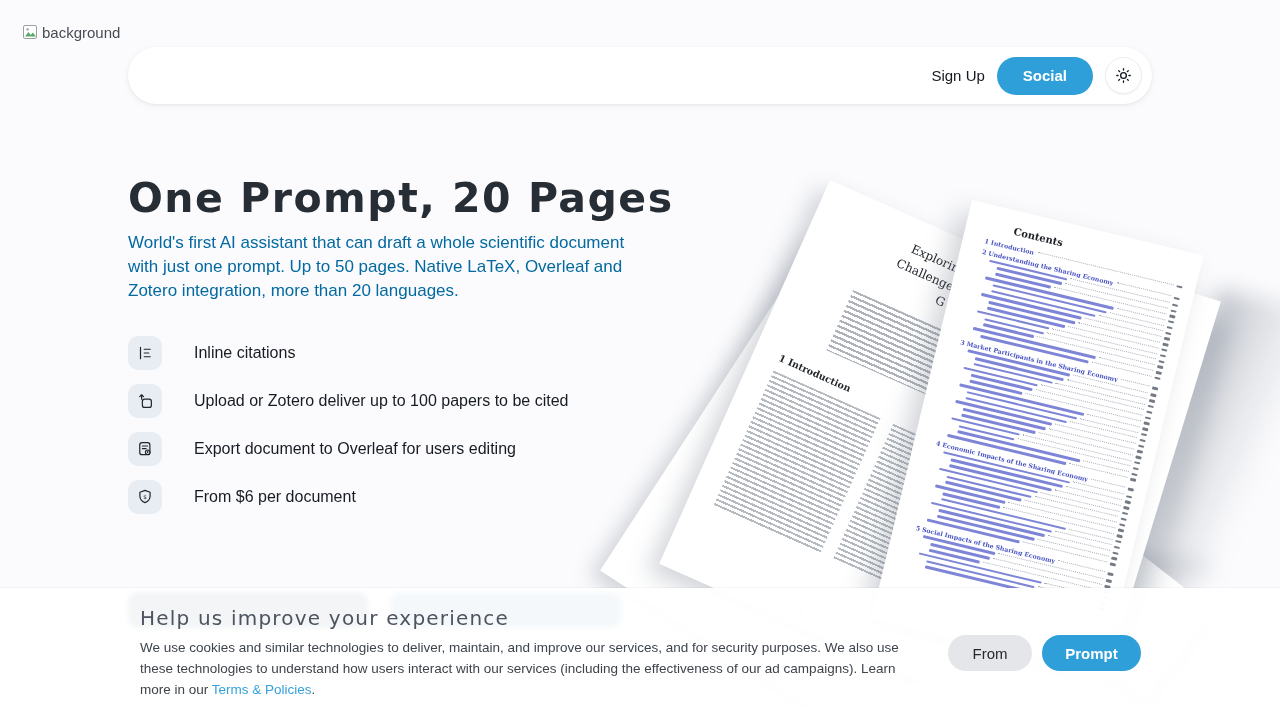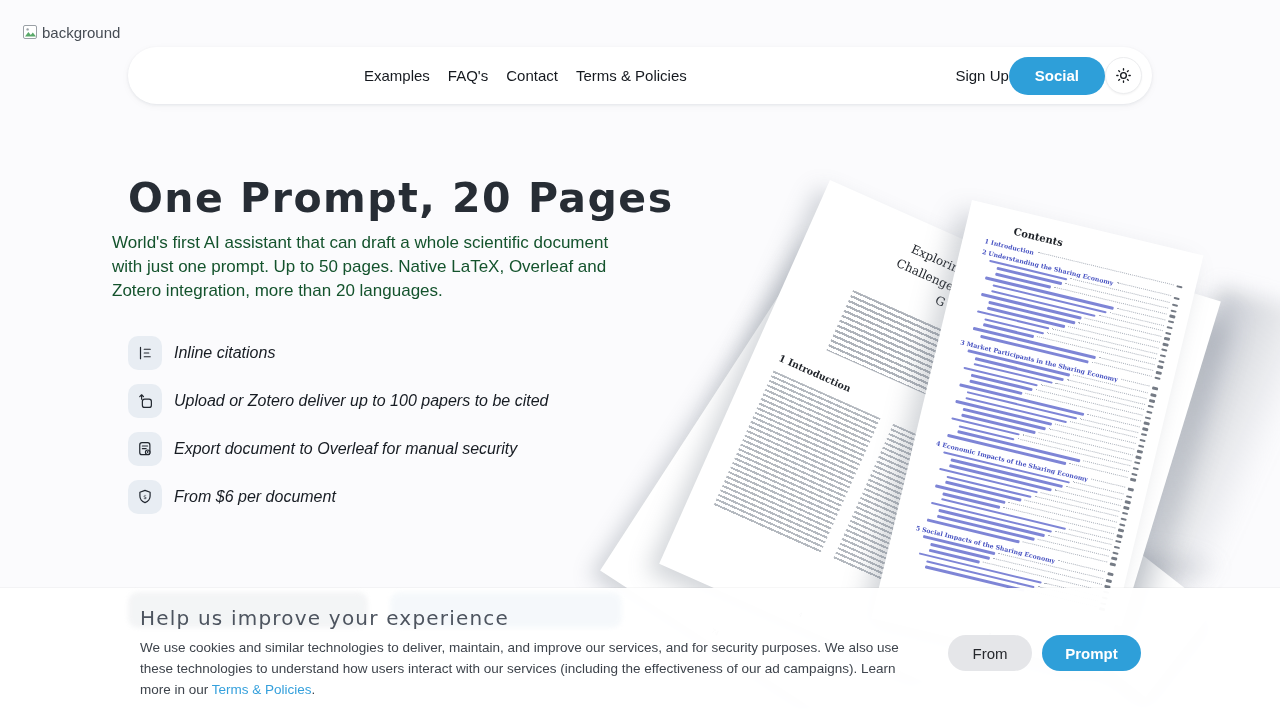--- a/index.html
+++ b/index.html
@@ -12,38 +12,38 @@
   
   .broken-img { position:absolute; left:21px; top:3px; display:flex; align-items:center; gap:3px;
     color:#464c54; font-size:15px; z-index:6;margin-top:20px; }
 
   
   .navbar { position:absolute; left:128px; top:47px; width:1024px; height:57px;
     background:#fff; border-radius:29px; display:flex; align-items:center; z-index:6;
     box-shadow:0 1px 3px rgba(30,40,60,.08), 0 2px 8px rgba(30,40,60,.04); }
   .nav-links { display:flex; gap:18px; margin-left:236px; font-size:15px; color:#15191f; }
   .nav-link { cursor:pointer; white-space:nowrap; }
-  .nav-right { margin-left:auto; display:flex; align-items:center; padding-right:10px; }
+  .nav-right { margin-left:auto; display:flex; align-items:center; gap:12px; padding-right:10px; }
   .signup { font-size:15px; color:#15191f; cursor:pointer; }
   .login-btn { background:#2e9fd9; color:#fff; border:none; border-radius:19px; height:38px;
     padding:0 26px; font-size:15px; font-weight:bold; cursor:pointer; font-family:inherit; }
   .theme-btn { width:37px; height:37px; border-radius:50%; background:#fff; border:1px solid #ecedef;
     box-shadow:0 1px 2px rgba(0,0,0,.05); display:flex; align-items:center; justify-content:center; cursor:pointer; }
 
   
   .hero-title { position:absolute; left:128px; top:174px; margin:0; font-family:"DejaVu Sans",sans-serif;
     font-size:41px; font-weight:bold; letter-spacing:1.5px; color:#272d35; z-index:2; }
-  .hero-sub { position:absolute; left:112px; top:231px; width:505px; margin:0;
-    font-size:17px; line-height:24px; color:#14532d; z-index:2; }
+  .hero-sub { position:absolute; left:128px; top:231px; width:505px; margin:0;
+    font-size:17px; line-height:24px; color:#0369a1; z-index:2; }
   .features { position:absolute; left:128px; top:336px; margin:0; padding:0; list-style:none; z-index:2; }
   .feature { display:flex; align-items:center; height:34px; margin-bottom:14px; }
   .chip { width:34px; height:34px; border-radius:10px; background:#e8edf3; flex:none;
     display:flex; align-items:center; justify-content:center; }
   .chip svg { stroke:#20262e; fill:none; stroke-width:1.6; stroke-linecap:round; stroke-linejoin:round; }
-  .feature-label { margin-left:12px; font-size:16px; color:#171c23;font-style:italic; }
+  .feature-label { margin-left:32px; font-size:16px; color:#171c23; }
 
   
   .paper-stage { position:absolute; inset:0; overflow:hidden; z-index:1; }
   .sheet { position:absolute; background:#fff; transform-origin:top left; }
   .shadow-right { position:absolute; left:1180px; top:295px; width:100px; height:305px; z-index:0;
     background:linear-gradient(100deg, rgba(122,130,144,.42), rgba(122,130,144,0) 75%);
     filter:blur(10px); transform:rotate(14deg); }
   .shadow-bottom { position:absolute; left:615px; top:545px; width:430px; height:60px; z-index:0;
     background:radial-gradient(ellipse 50% 50% at 50% 50%, rgba(118,126,140,.42), rgba(118,126,140,0) 72%);
     filter:blur(8px); }
@@ -111,26 +111,20 @@
 <div class="broken-img">
   <svg width="18" height="18" viewBox="0 0 18 18">
     <rect x="2.5" y="2.5" width="13" height="13" rx="1.5" fill="#fff" stroke="#9aa0a6"></rect>
     <path d="M4 13.5l3.4-4.4 2.4 2.9 2-2.4 3.2 3.9z" fill="#59a869"></path>
     <circle cx="6.6" cy="6.4" r="1.2" fill="#9aa0a6"></circle>
   </svg>
   <span>background</span>
 </div>
 
 <nav class="navbar">
-  <div class="nav-links">
-    <span class="nav-link">Examples</span>
-    <span class="nav-link">FAQ's</span>
-    <span class="nav-link">Contact</span>
-    <span class="nav-link">Terms &amp; Policies</span>
-  </div>
   <div class="nav-right">
     <span class="signup">Sign Up</span>
     <button class="login-btn">Social</button>
     <button class="theme-btn">
       <svg width="19" height="19" viewBox="0 0 24 24" fill="none" stroke="#14181d" stroke-width="1.7" stroke-linecap="round">
         <circle cx="12" cy="12" r="3.6"></circle>
         <path d="M12 3.5v1.6M12 18.9v1.6M3.5 12h1.6M18.9 12h1.6M6 6l1.1 1.1M16.9 16.9L18 18M18 6l-1.1 1.1M7.1 16.9L6 18"></path>
       </svg>
     </button>
   </div>
@@ -159,21 +153,21 @@
   </li>
   <li class="feature">
     <span class="chip">
       <svg width="18" height="18" viewBox="0 0 24 24">
           <rect x="5" y="3.5" width="13.5" height="16" rx="3"></rect>
           <path d="M8.5 8h7M8.5 11.5h5"></path>
           <circle cx="15.6" cy="16.3" r="3" fill="#e8edf3"></circle>
           <path d="M15.6 16.8v-1.8"></path>
         </svg>
     </span>
-    <span class="feature-label">Export document to Overleaf for manual security</span>
+    <span class="feature-label">Export document to Overleaf for users editing</span>
   </li>
   <li class="feature">
     <span class="chip">
       <svg width="18" height="18" viewBox="0 0 24 24">
           <path d="M12 3.2l6.8 2.4v5c0 4.6-3.2 7.5-6.8 8.9-3.6-1.4-6.8-4.3-6.8-8.9v-5z"></path>
           <text x="12" y="14.6" font-size="7.5" text-anchor="middle" fill="#20262e" stroke="none" font-family="DejaVu Sans, sans-serif">$</text>
         </svg>
     </span>
     <span class="feature-label">From $6 per document</span>
   </li>

